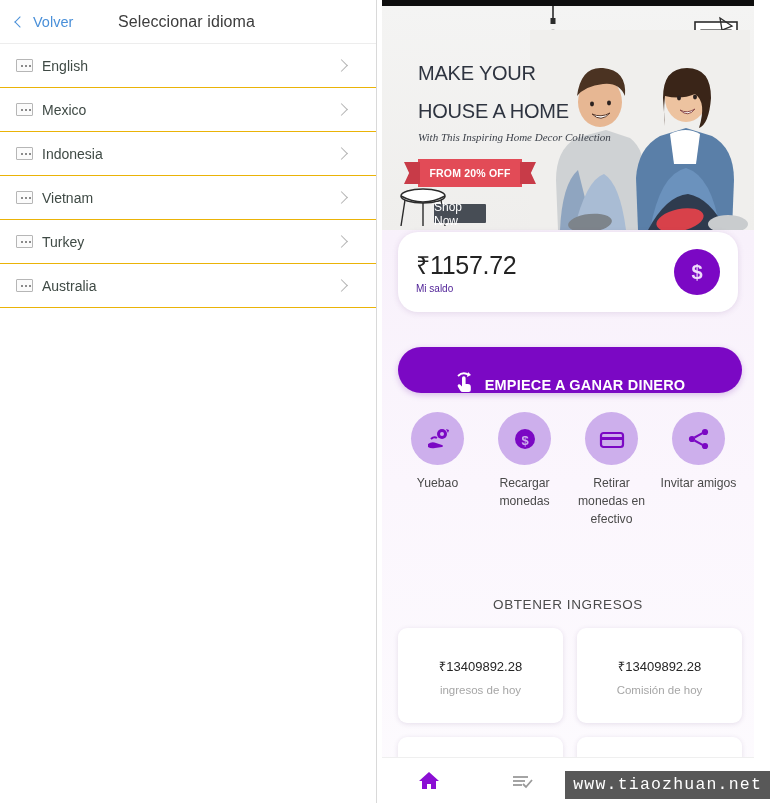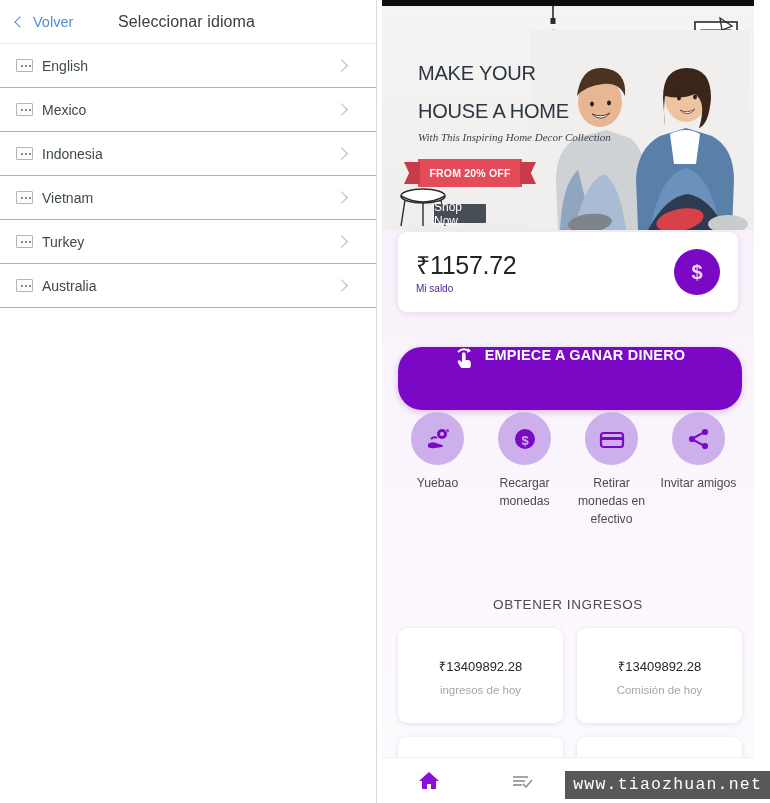--- a/index.html
+++ b/index.html
@@ -210,21 +210,21 @@
     left: 148px; top: 24px;
     width: 220px; height: 200px;
   }
 
   
   .balance-card {
     position: absolute;
     left: 16px; top: 232px;
     width: 340px; height: 80px;
     background: #fff;
-    border-radius: 9px;
+    border-radius: 20px;
     box-shadow: 0 1px 6px rgba(90,40,120,.14);
     display: flex;
     align-items: center;
     padding: 0 18px;
   }
   .balance-left { flex: 1; }
   .balance-amount {
     font-size: 25px;
     color: #232323;
     line-height: 29px;
@@ -245,25 +245,25 @@
     color: #efdcfb;
     font-size: 20px;
     font-weight: bold;
     cursor: pointer;
   }
 
   
   .cta {
     position: absolute;
     left: 16px; top: 347px;
-    width: 344px; height: 63px;
+    width: 344px; height: 46px;
     border-radius: 24px;
     background: #7b08c4;
     display: flex;
-    align-items: flex-start;
+    align-items: flex-end;
     justify-content: center;
     gap: 10px;
     cursor: pointer;
     box-shadow: 0 2px 6px rgba(110,20,170,.25);
   }
   .cta-label {
     color: #ffffff;
     font-size: 14.5px;
     font-weight: bold;
     letter-spacing: .2px;

